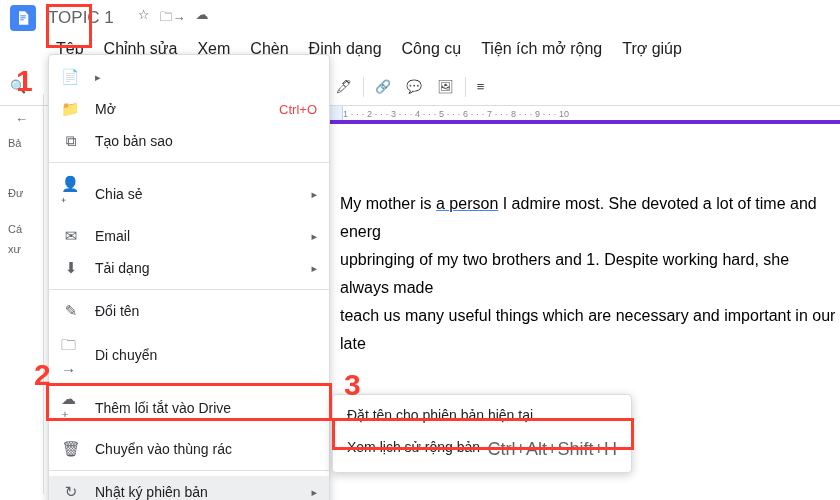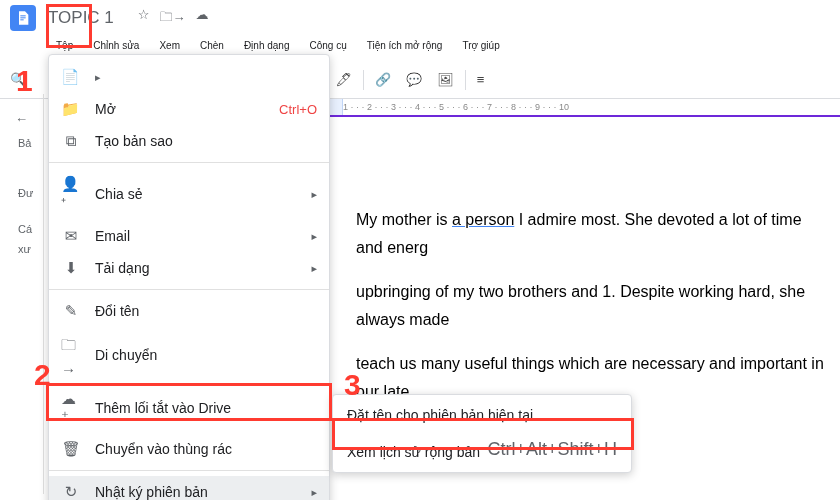--- a/index.html
+++ b/index.html
@@ -3,48 +3,48 @@
 <meta charset="utf-8">
 <style>
 *{box-sizing:border-box;margin:0;padding:0;font-family:Arial,sans-serif}
 body{background:#fff;width:840px;height:500px;overflow:hidden;position:relative;font-size:13px;color:#202124}
 .header{display:flex;align-items:center;padding:6px 10px;height:36px}
 .logo{width:26px;height:26px;background:#4285f4;border-radius:4px;display:flex;align-items:center;justify-content:center;margin-right:12px}
 .logo svg{width:16px;height:16px}
 .title{font-size:17px;color:#5f6368;margin-right:24px}
 .title-icons{display:flex;gap:10px;color:#5f6368}
 .title-icons span{cursor:pointer}
-.menubar{display:flex;padding:0 10px 6px 48px;gap:4px;font-size:10px;color:#202124}
+.menubar{display:flex;padding:0 10px 6px 48px;gap:4px;font-size:16px;color:#202124}
 .menubar .mi{padding:4px 8px;cursor:pointer;border-radius:4px}
 .menubar .mi:first-child{position:relative}
 .toolbar{display:flex;align-items:center;padding:4px 10px 4px 48px;height:38px;border-bottom:1px solid #dadce0;gap:3px;color:#444}
 .tbtn{padding:4px 6px;border-radius:4px;cursor:pointer;display:flex;align-items:center;font-size:13px}
 .sep{width:1px;height:20px;background:#dadce0;margin:0 2px}
 .font-box{border:1px solid #dadce0;border-radius:4px;padding:3px 8px;min-width:80px;display:flex;align-items:center;justify-content:space-between;font-size:13px}
 .size-box{border:1px solid #dadce0;border-radius:4px;padding:3px 6px;width:36px;text-align:center;font-size:13px}
-.ruler{height:18px;background:#fff;border-bottom:2px solid #6d28d9;position:relative;margin-left:48px;font-size:9px;color:#888;overflow:hidden}
+.ruler{height:18px;background:#fff;border-bottom:4px solid #6d28d9;position:relative;margin-left:48px;font-size:9px;color:#888;overflow:hidden}
 .ruler-blue{position:absolute;left:0;top:0;width:295px;height:100%;background:#e8f0fe;border-right:1px solid #c0d4f5}
 .ruler-marks{position:absolute;left:295px;top:3px;white-space:nowrap;letter-spacing:0}
 .sidebar{position:absolute;left:0;top:94px;width:44px;height:400px;border-right:1px solid #e0e0e0;padding-top:8px}
 .sidebar .sb{display:flex;justify-content:center;padding:8px 0;color:#5f6368;cursor:pointer}
-.sb-label{font-size:11px;color:#5f6368;padding:4px 18px;text-align:left}
+.sb-label{font-size:11px;color:#5f6368;padding:4px 8px;text-align:left}
 .doc-area{position:absolute;left:340px;top:190px;right:0;font-family:'Times New Roman',serif;font-size:16px;line-height:1.75;color:#000}
-.doc-area p{margin:16px}
+.doc-area p{margin:0}
 .underline{text-decoration:underline;text-decoration-color:#4285f4}
 .cursor{border-right:1px solid #000;display:inline-block;height:18px;vertical-align:middle;margin-left:2px}
 .dropdown{position:absolute;left:48px;top:54px;width:282px;background:#fff;border:1px solid #dadce0;border-radius:4px;box-shadow:0 2px 10px rgba(0,0,0,0.2);z-index:10;padding:6px 0;font-size:14px}
 .dd-item{display:flex;align-items:center;padding:7px 12px;cursor:pointer;gap:14px;position:relative}
 .dd-item.hl{background:#eceef0}
 .dd-icon{width:20px;display:flex;justify-content:center;color:#5f6368;font-size:15px}
 .dd-label{flex:1;color:#202124}
 .dd-short{color:#ef4444;font-size:13px}
 .dd-arrow{color:#5f6368;font-size:11px}
 .dd-div{height:1px;background:#e0e0e0;margin:5px 0}
 .submenu{position:absolute;left:332px;top:394px;width:300px;background:#fff;border:1px solid #dadce0;border-radius:4px;box-shadow:0 2px 10px rgba(0,0,0,0.2);z-index:11;padding:4px 0;font-size:14px}
-.sm-item{display:flex;align-items:flex-end;padding:8px 14px;cursor:pointer;justify-content:space-between}
+.sm-item{display:flex;align-items:flex-start;padding:8px 14px;cursor:pointer;justify-content:space-between}
 .sm-short{color:#5f6368;font-size:18px}
 .callout{position:absolute;border:3px solid #ff3b30;z-index:20;pointer-events:none}
 .callout-num{position:absolute;color:#ff3b30;font-size:30px;font-weight:bold;z-index:21;font-family:Arial;pointer-events:none}
 .box1{left:46px;top:4px;width:46px;height:44px}
 .num1{left:16px;top:64px}
 .box2{left:46px;top:383px;width:286px;height:38px}
 .num2{left:34px;top:358px}
 .box3{left:332px;top:418px;width:302px;height:32px}
 .num3{left:344px;top:368px}
 .bold{font-weight:bold}

